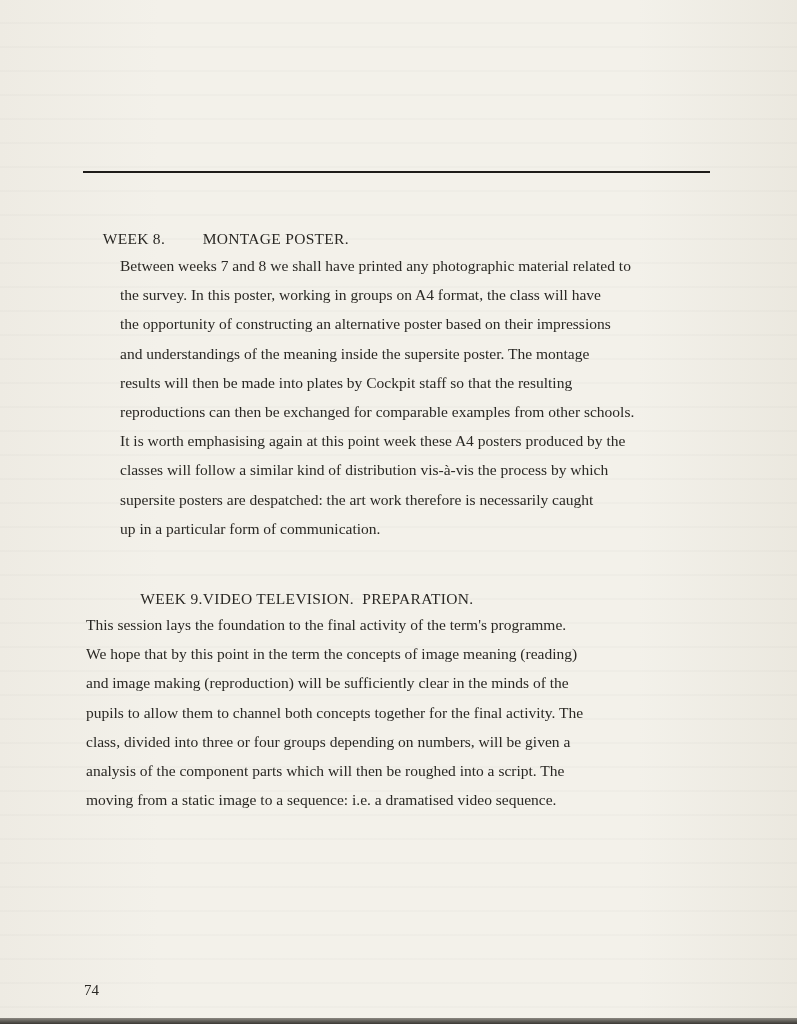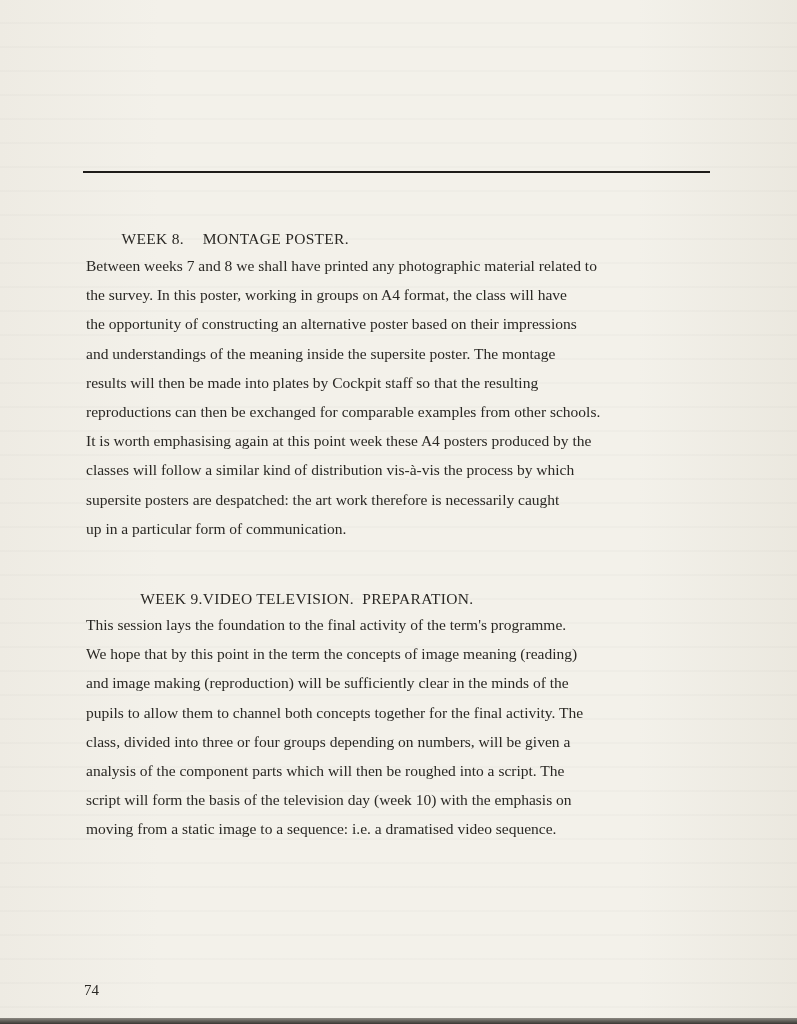--- a/index.html
+++ b/index.html
@@ -34,30 +34,30 @@
       left: 86px;
       font-size: 15.5px;
       letter-spacing: 0.3px;
       white-space: pre;
       color: #2a2824;
     }
     .heading .num {
       display: inline-block;
       width: 100px;
     }
-    .heading-1 { top: 212px; text-align: center; }
+    .heading-1 { top: 212px; }
     .heading-2 { top: 572px; text-align: right; }
     .para {
       position: absolute;
       left: 86px;
       font-size: 15.5px;
       line-height: 29.2px;
       white-space: nowrap;
     }
-    .para-1 { top: 251px; }
+    .para-1 { top: 251px; margin-left: 34px; }
     .para-2 { top: 610px; }
     .line {
       display: block;
     }
     .page-number {
       position: absolute;
       left: 84px;
       top: 958px;
       font-size: 15px;
       color: #2a2824;
@@ -109,20 +109,19 @@
     <span class="num">WEEK 9.</span><span>VIDEO TELEVISION.  PREPARATION.</span>
   </div>
 
   <div class="para para-2">
     <span class="line">This session lays the foundation to the final activity of the term's programme.</span>
     <span class="line">We hope that by this point in the term the concepts of image meaning (reading)</span>
     <span class="line">and image making (reproduction) will be sufficiently clear in the minds of the</span>
     <span class="line">pupils to allow them to channel both concepts together for the final activity.  The</span>
     <span class="line">class, divided into three or four groups depending on numbers, will be given a</span>
     <span class="line">analysis of the component parts which will then be roughed into a script.  The</span>
-    <span class="line">script will form the basis of the television day (week 10) with the emphasis on</span>
     <span class="line">moving from a static image to a sequence: i.e. a dramatised video sequence.</span>
   </div>
 
   <div class="page-number">74</div>
 
   <div class="bottom-edge"></div>
 </div>
 
 </body></html>

